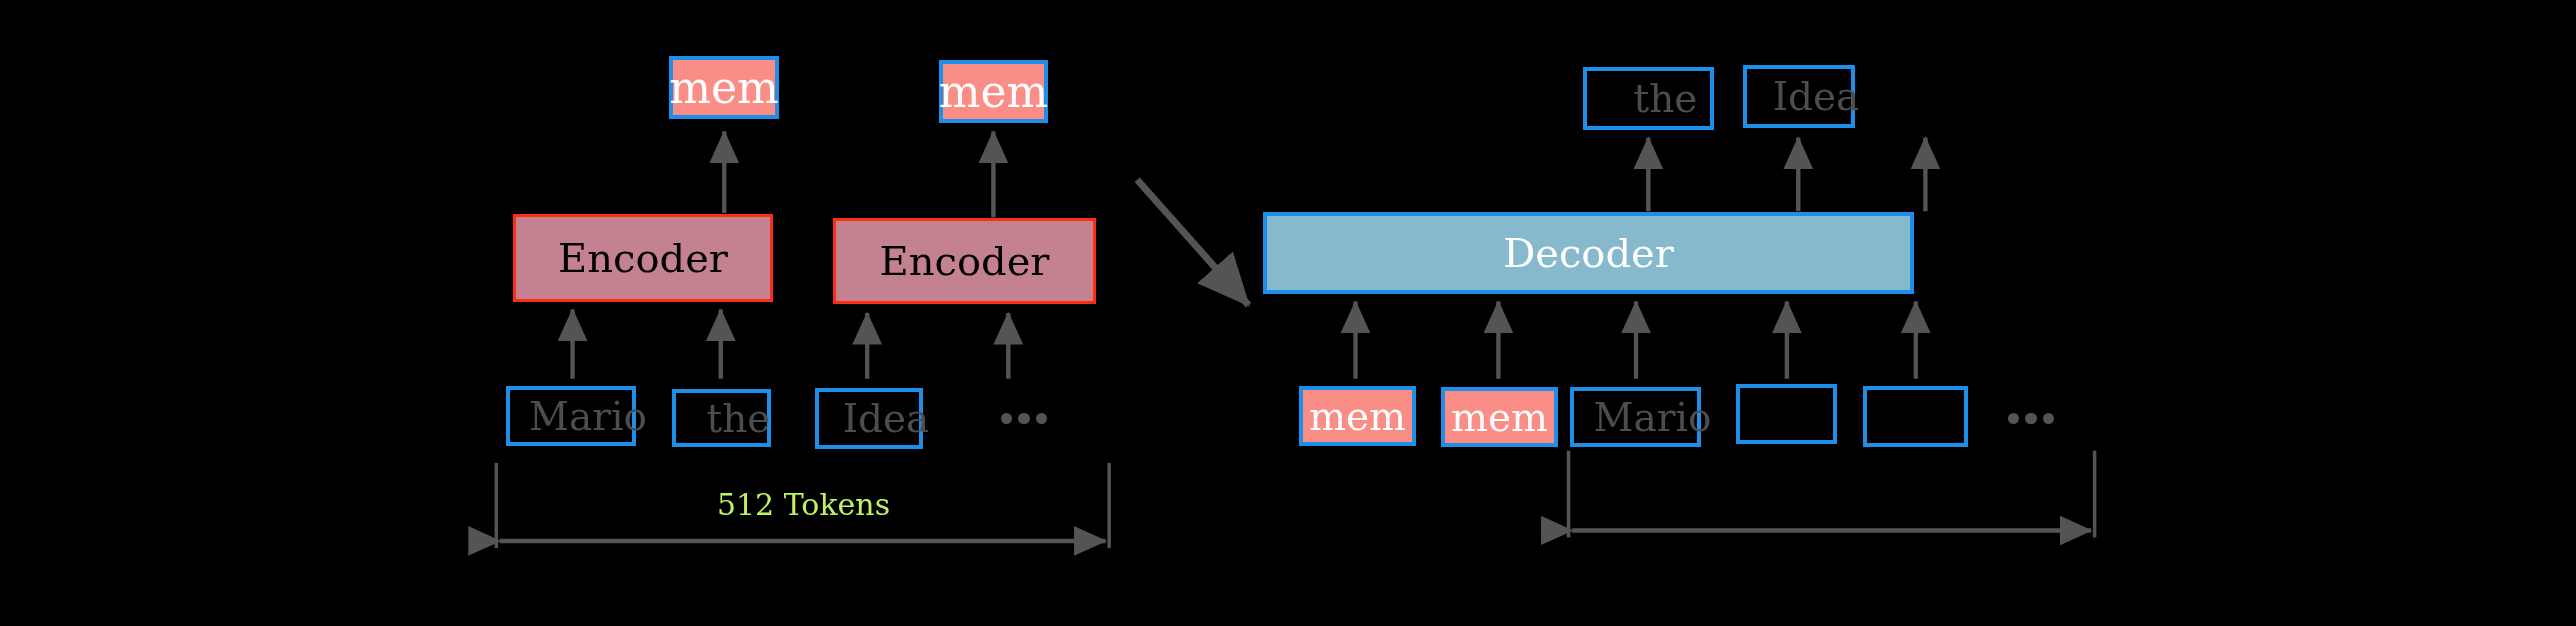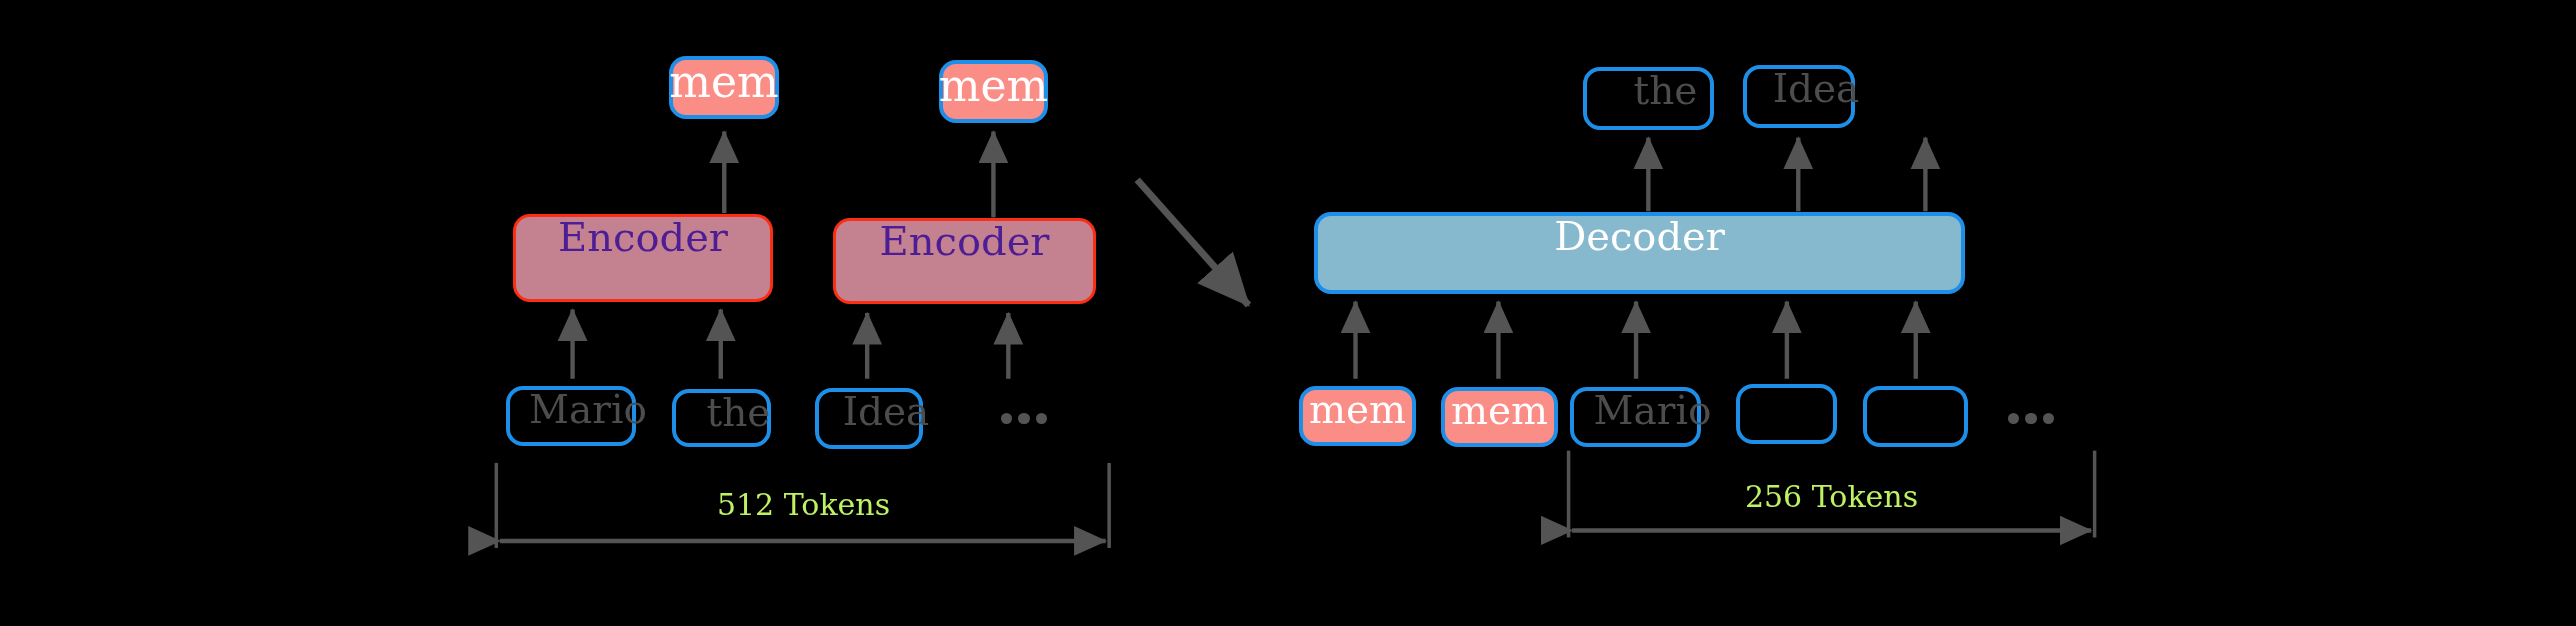--- a/index.html
+++ b/index.html
@@ -1,26 +1,26 @@
 <!DOCTYPE html>
 <html style="font-size:14px"><head>
 <meta charset="utf-8">
 <style>
   html,body{margin:0;padding:0;background:#000;}
   body{width:2576px;height:626px;overflow:hidden;font-family:"DejaVu Serif",serif;}
   #stage{position:relative;width:2576px;height:626px;background:#000000;}
 
-  .box{position:absolute;box-sizing:border-box;display:flex;align-items:flex-start;justify-content:center;line-height:1;border-radius:17px;}
+  .box{position:absolute;box-sizing:border-box;display:flex;align-items:center;justify-content:center;line-height:1;}
 
   
   .mem{background:#fa8d86;border:4.4px solid #1e8fe8;color:#ffffff;font-size:44px;}
   .mem-sm{background:#fa8d86;border:4.4px solid #1e8fe8;color:#ffffff;font-size:39px;}
 
   
-  .encoder{background:#c4818f;border:3.5px solid #fb2d12;color:#4c1d95;font-size:40px;}
+  .encoder{background:#c4818f;border:3.5px solid #fb2d12;color:#000000;font-size:40px;}
 
   
   .decoder{background:#86b9cd;border:4.4px solid #1e8fe8;color:#ffffff;font-size:40px;}
 
   
   .tok{background:transparent;border:4.4px solid #1e8fe8;color:#4d4d4d;font-size:39px;padding-left:34px;}
   .tok.empty{color:transparent;}
 
   
   .dots{position:absolute;display:flex;gap:6.1px;align-items:center;}
@@ -119,21 +119,21 @@
 
   <div class="box tok" style="left:1583px;top:67px;width:131px;height:63px;">
     <span>the</span>
   </div>
 
   <div class="box tok" style="left:1743px;top:65px;width:112px;height:63px;">
     <span>Idea</span>
   </div>
 
 
-  <div class="box decoder" style="left:1314px;top:212px;width:651px;height:82px;">
+  <div class="box decoder" style="left:1263px;top:212px;width:651px;height:82px;">
     <span>Decoder</span>
   </div>
 
   <div class="box mem-sm" style="left:1299px;top:386px;width:117px;height:60px;">
     <span>mem</span>
   </div>
 
   <div class="box mem-sm" style="left:1441px;top:387px;width:117px;height:60px;">
     <span>mem</span>
   </div>
@@ -149,16 +149,15 @@
   <div class="box tok empty" style="left:1863px;top:386px;width:105px;height:61px;">
     <span></span>
   </div>
 
   <div class="dots" style="left:2008px;top:413px;">
     <i></i>
       <i></i>
       <i></i>
   </div>
 
-  <div class="dimlabel" style="left:1700px;top:479px;width:263px;">256 Tokens</div>
 
 </div>
 
 
 </body></html>

